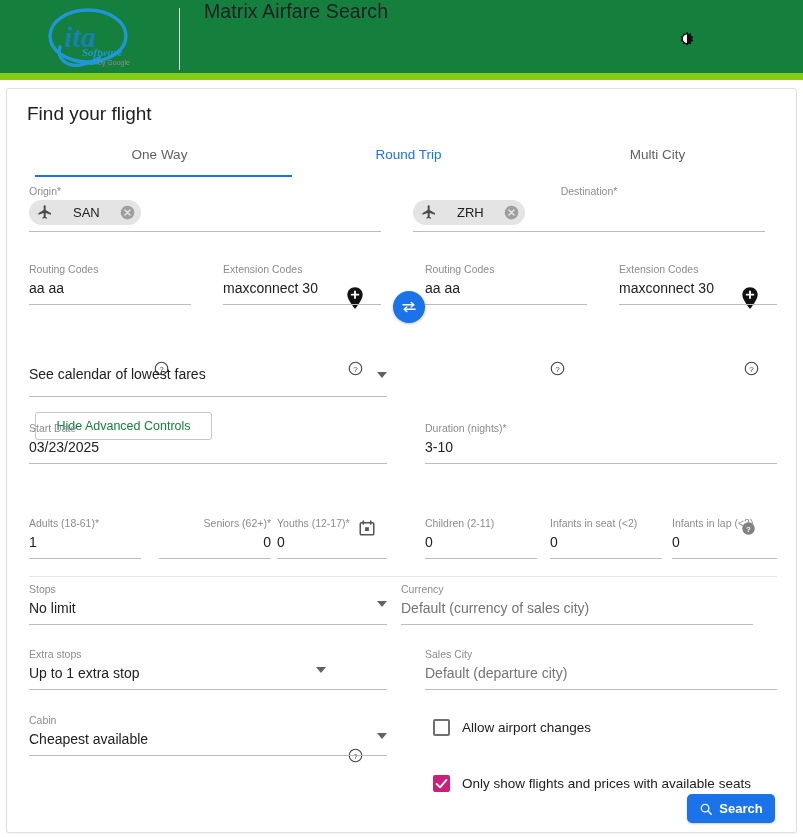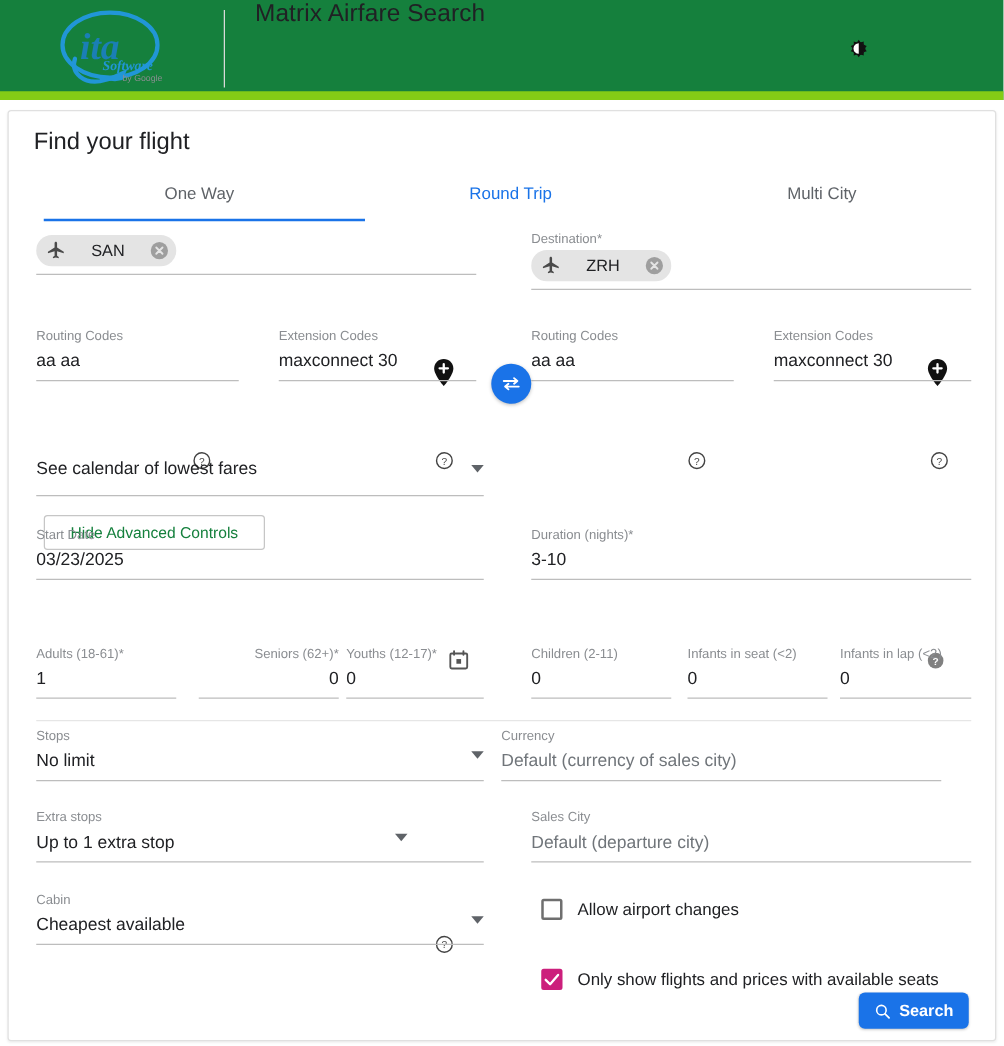--- a/index.html
+++ b/index.html
@@ -153,20 +153,21 @@
       <div class="tab active">
         <span>Round Trip</span>
       </div>
       <div class="tab">
         <span>Multi City</span>
       </div>
     </div>
     <div class="tab-underline"></div>
 
     <div class="field" style="left:22px; top:96px; width:352px;">
+      <div class="field-label">Origin*</div>
       <div class="chip-row">
         <span class="chip">
           <svg width="16" height="16" viewBox="0 0 24 24">
             <path d="M21 16v-2l-8-5V3.5C13 2.7 12.3 2 11.5 2S10 2.7 10 3.5V9l-8 5v2l8-2.5V19l-2 1.5V22l3.5-1 3.5 1v-1.5L13 19v-5.5L21 16z" fill="#4a4a4a"></path>
           </svg>
           <span class="chip-code">SAN</span>
           <svg class="chip-x" viewBox="0 0 24 24">
             <circle cx="12" cy="12" r="11" fill="#9e9e9e"></circle>
             <path d="M8 8 L16 16 M16 8 L8 16" stroke="#e4e4e4" stroke-width="2.4" stroke-linecap="round"></path>
           </svg>
@@ -181,21 +182,21 @@
       </svg>
     </div>
 
     <div class="swap-btn">
       <svg width="18" height="18" viewBox="0 0 24 24">
         <path d="M4 9 H18 M15 6 L18.5 9 L15 12" stroke="#fff" stroke-width="2" fill="none" stroke-linecap="round" stroke-linejoin="round"></path>
         <path d="M20 15 H6 M9 12 L5.5 15 L9 18" stroke="#fff" stroke-width="2" fill="none" stroke-linecap="round" stroke-linejoin="round"></path>
       </svg>
     </div>
 
-    <div class="field" style="left:418px; top:96px; width:352px;">
+    <div class="field" style="left:406px; top:96px; width:352px;text-align:center;">
       <div class="field-label">Destination*</div>
       <div class="chip-row">
         <span class="chip">
           <svg width="16" height="16" viewBox="0 0 24 24">
             <path d="M21 16v-2l-8-5V3.5C13 2.7 12.3 2 11.5 2S10 2.7 10 3.5V9l-8 5v2l8-2.5V19l-2 1.5V22l3.5-1 3.5 1v-1.5L13 19v-5.5L21 16z" fill="#4a4a4a"></path>
           </svg>
           <span class="chip-code">ZRH</span>
           <svg class="chip-x" viewBox="0 0 24 24">
             <circle cx="12" cy="12" r="11" fill="#9e9e9e"></circle>
             <path d="M8 8 L16 16 M16 8 L8 16" stroke="#e4e4e4" stroke-width="2.4" stroke-linecap="round"></path>

